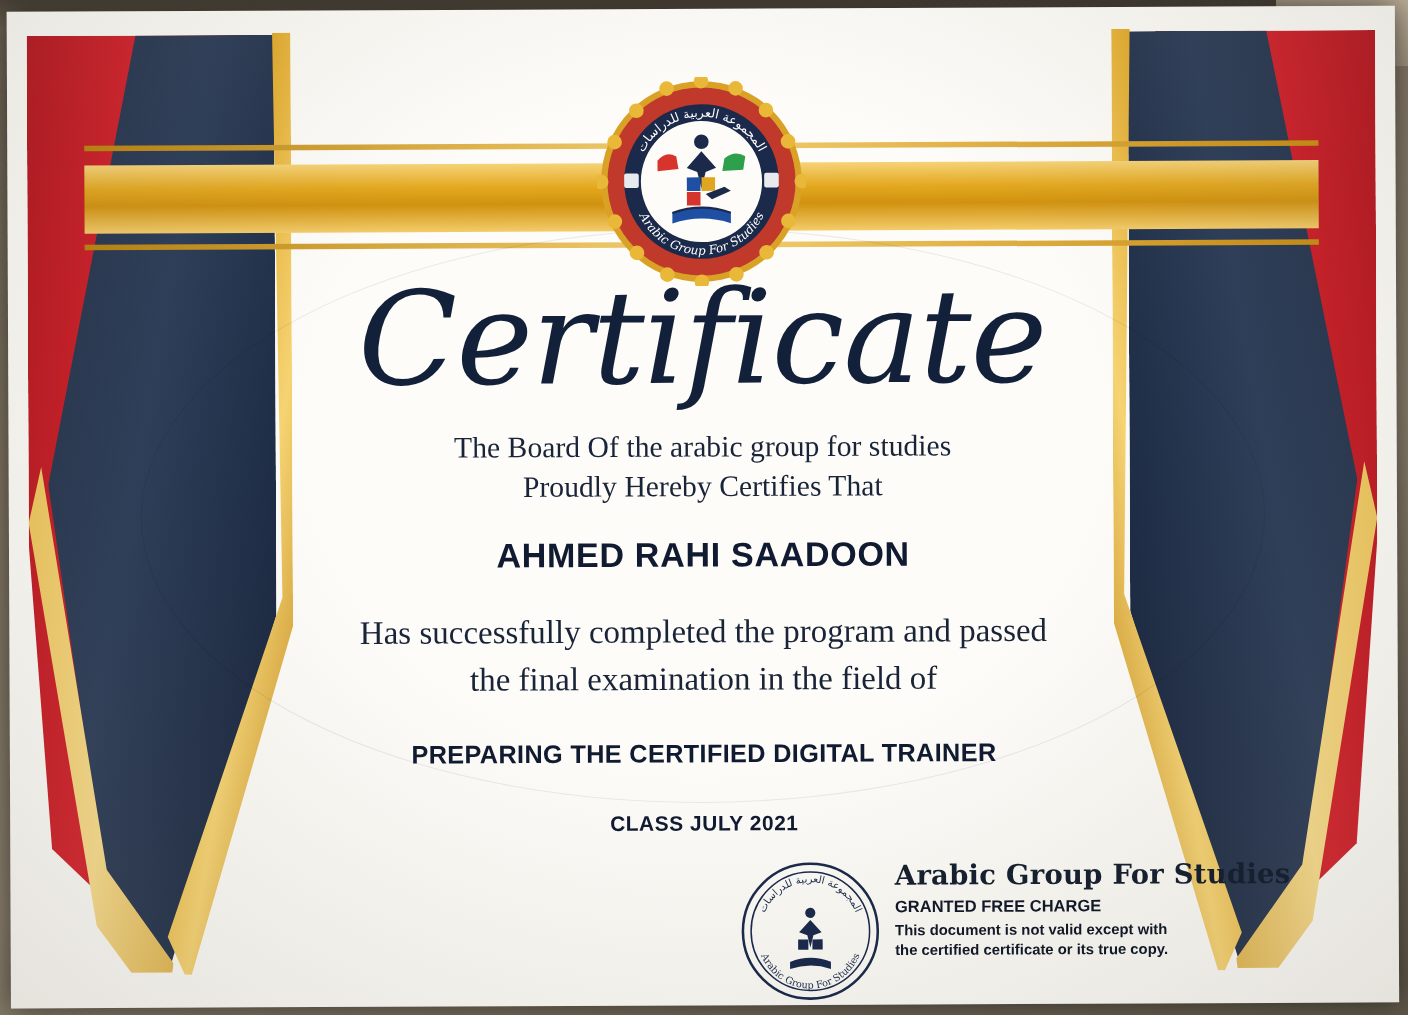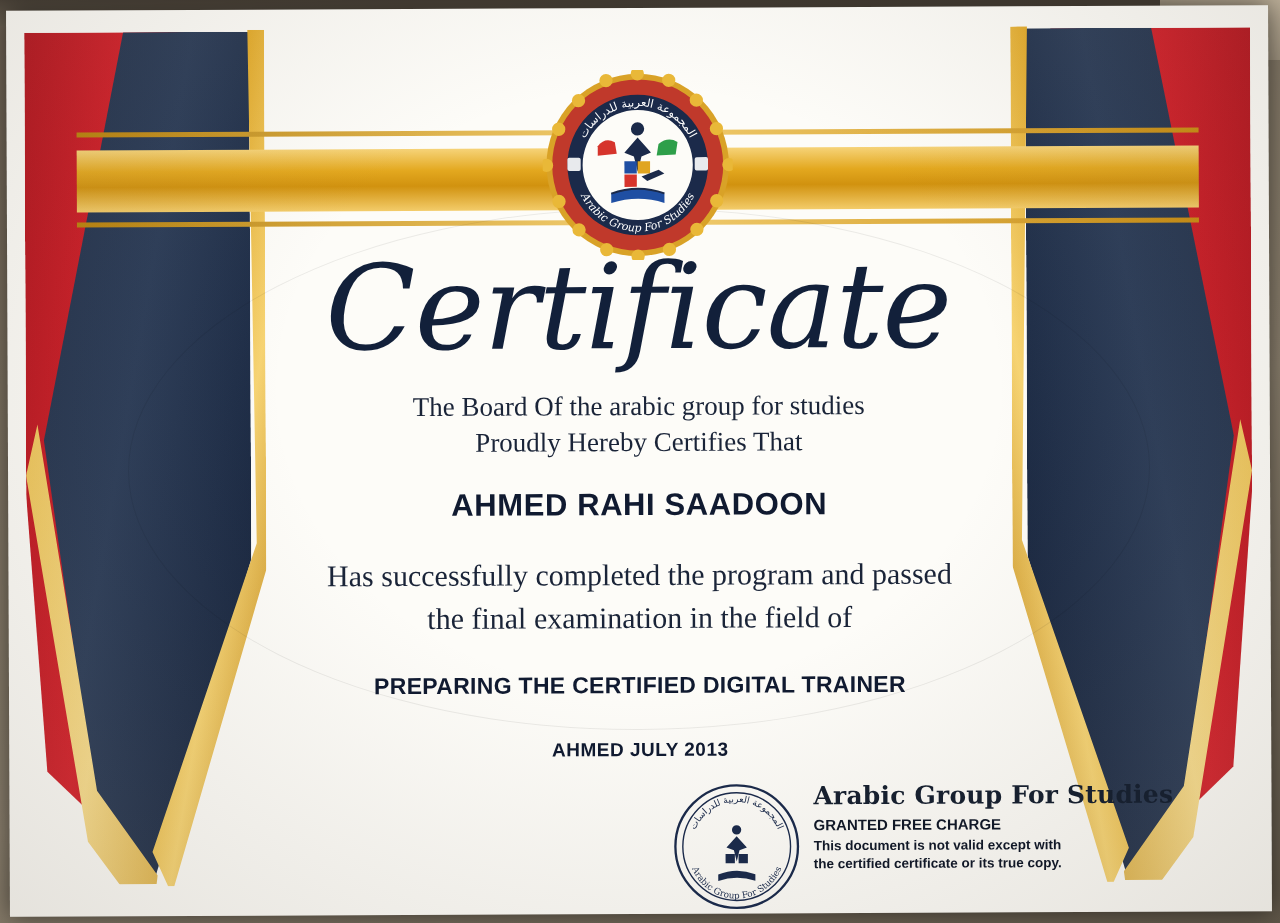--- a/index.html
+++ b/index.html
@@ -331,22 +331,22 @@
 
     <div class="content">
       <div class="title">Certificate</div>
       <div class="line1">The Board Of the arabic group for studies</div>
       <div class="line2">Proudly Hereby Certifies That</div>
       <div class="recipient">AHMED RAHI SAADOON</div>
       <div class="body1">Has successfully completed the program and passed</div>
       <div class="body2">the final examination in the field of</div>
       <div class="program">PREPARING THE CERTIFIED DIGITAL TRAINER</div>
       <div class="classline">
-        <span>AHMED</span>
-        <span>JULY 2013</span>
+        <span>CLASS</span>
+        <span>JULY 2021</span>
       </div>
     </div>
 
     <div class="stamp-area">
       <div class="stamp-round">
         <svg viewBox="0 0 140 140" width="130" height="130">
           <circle cx="70" cy="70" r="66" fill="none" stroke="#1b2a4a" stroke-width="2.5"></circle>
           <circle cx="70" cy="70" r="58" fill="none" stroke="#1b2a4a" stroke-width="1.5"></circle>
           <path id="sArcTop" d="M 22 70 A 48 48 0 0 1 118 70" fill="none"></path>
           <text font-size="10" fill="#1b2a4a" font-family="'DejaVu Sans',sans-serif">

